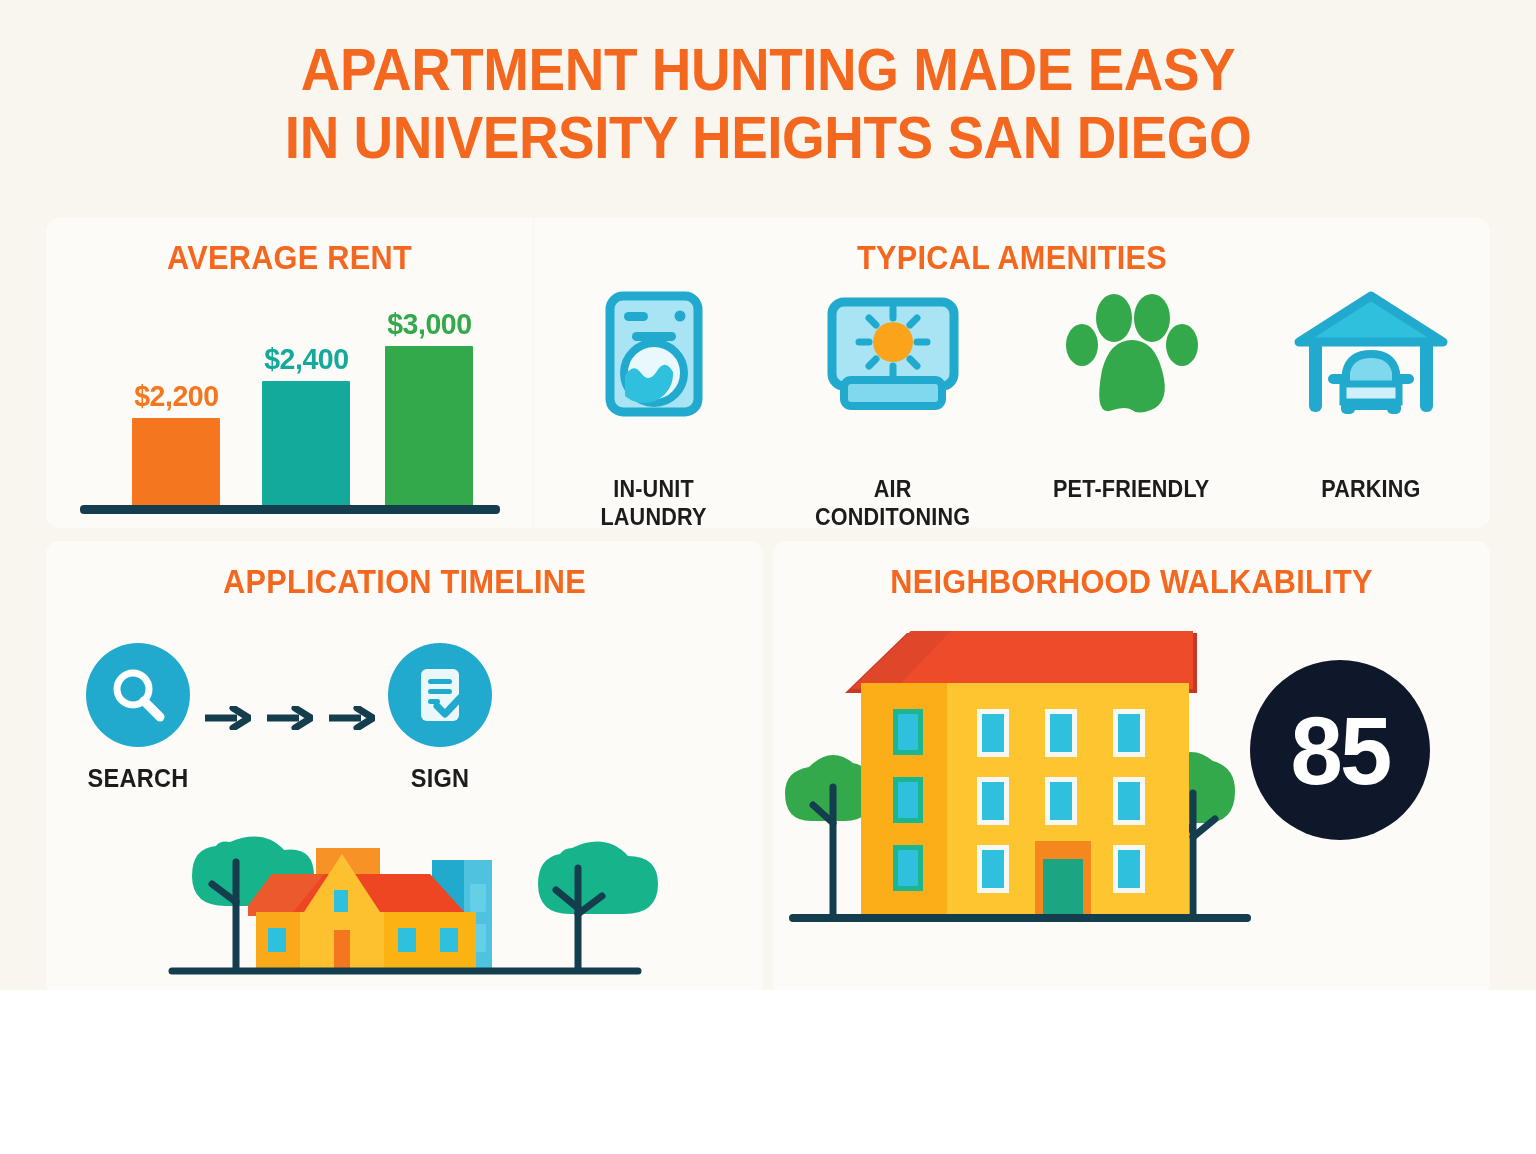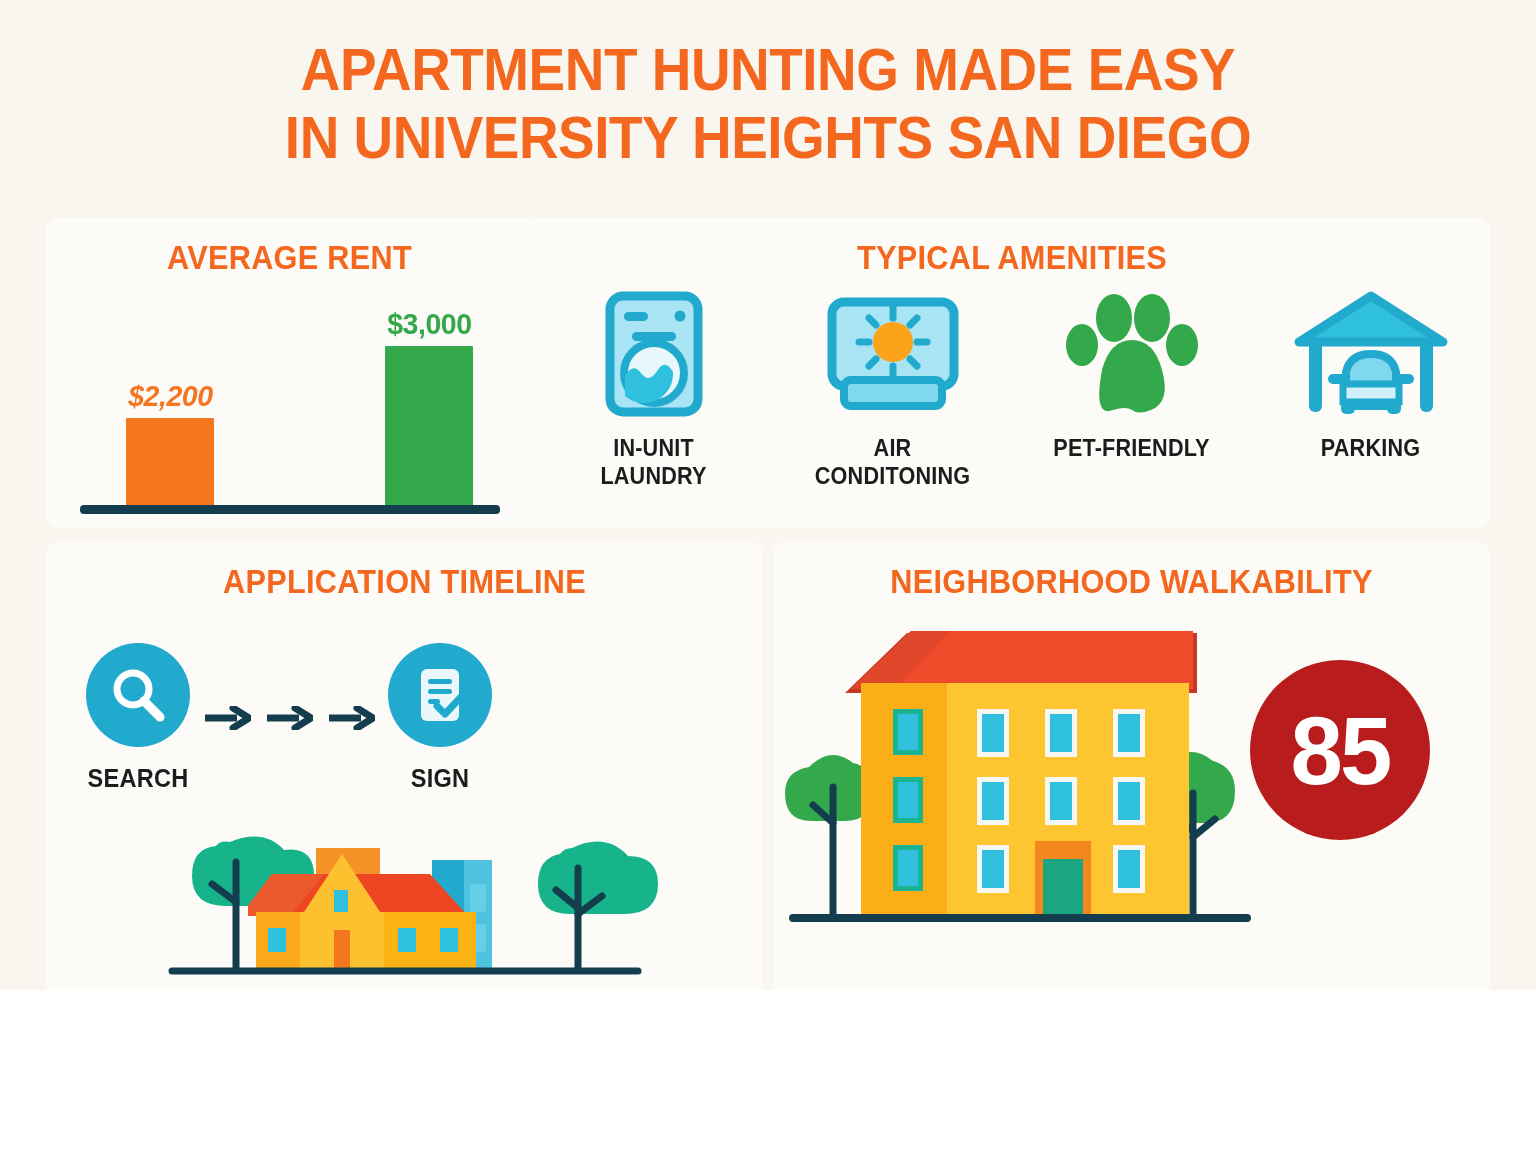--- a/index.html
+++ b/index.html
@@ -79,21 +79,21 @@
     position:absolute;
     left:0; bottom:14px;
     width:420px; height:186px;
   }
   .bar-wrap {
     position:absolute;
     bottom:0;
     width:88px;
     text-align:center;
   }
-  .bar-wrap.b0 { left:46px;font-style:italic;  }
+  .bar-wrap.b0 { left:52px;  }
   .bar-wrap.b1 { left:182px; }
   .bar-wrap.b2 { left:305px; }
   .bar-val {
     font-weight:bold;
     font-size:30px;
     letter-spacing:-0.5px;
     margin-bottom:5px;
     transform:scaleX(0.95);
   }
   .bar {
@@ -112,20 +112,22 @@
   .amen-row {
     position:absolute;
     left:534px; top:288px;
     width:956px; height:225px;
     display:flex;
   }
   .amen {
     flex:1;
     display:flex;
     flex-direction:column;
+    align-items:center;
+    gap:41px;
   }
   .amen-icon {
     height:132px;
     display:flex;
     align-items:center;
     justify-content:center;
   }
   .amen-label {
     margin-top:14px;
     text-align:center;
@@ -174,21 +176,21 @@
   
   .street { position:absolute; left:168px; top:828px; }
   .apt    { position:absolute; left:785px; top:615px; }
 
   
   .score {
     position:absolute;
     left:1250px; top:660px;
     width:180px; height:180px;
     border-radius:50%;
-    background:#b91c1c;
+    background:#0f172a;
     display:flex;
     align-items:center;
     justify-content:center;
   }
   .score-num {
     color:#FFFFFF;
     font-weight:bold;
     font-size:97px;
     letter-spacing:-3px;
     line-height:1;
@@ -219,20 +221,24 @@
   <div class="card-title" id="t-rent" style="left:46px;width:487px;">AVERAGE RENT</div>
 
   <div class="chart">
     <div class="bars">
 
       <div class="bar-wrap b0">
         <div class="bar-val" style="color:#F4761F;">$2,200</div>
         <div class="bar" style="height:88px;background:#F4761F;"></div>
       </div>
 
+      <div class="bar-wrap b1">
+        <div class="bar-val" style="color:#14AA9B;">$2,400</div>
+        <div class="bar" style="height:125px;background:#14AA9B;"></div>
+      </div>
 
       <div class="bar-wrap b2">
         <div class="bar-val" style="color:#34A94C;">$3,000</div>
         <div class="bar" style="height:160px;background:#34A94C;"></div>
       </div>
 
     </div>
     <div class="baseline"></div>
   </div>
 

